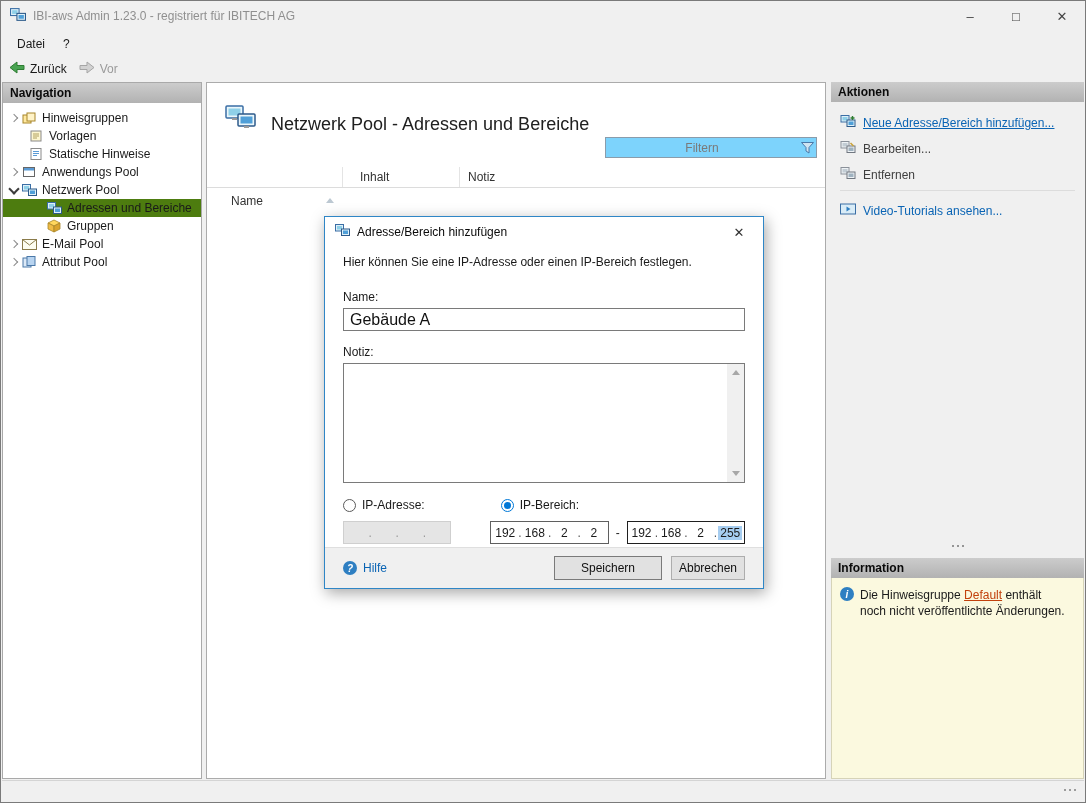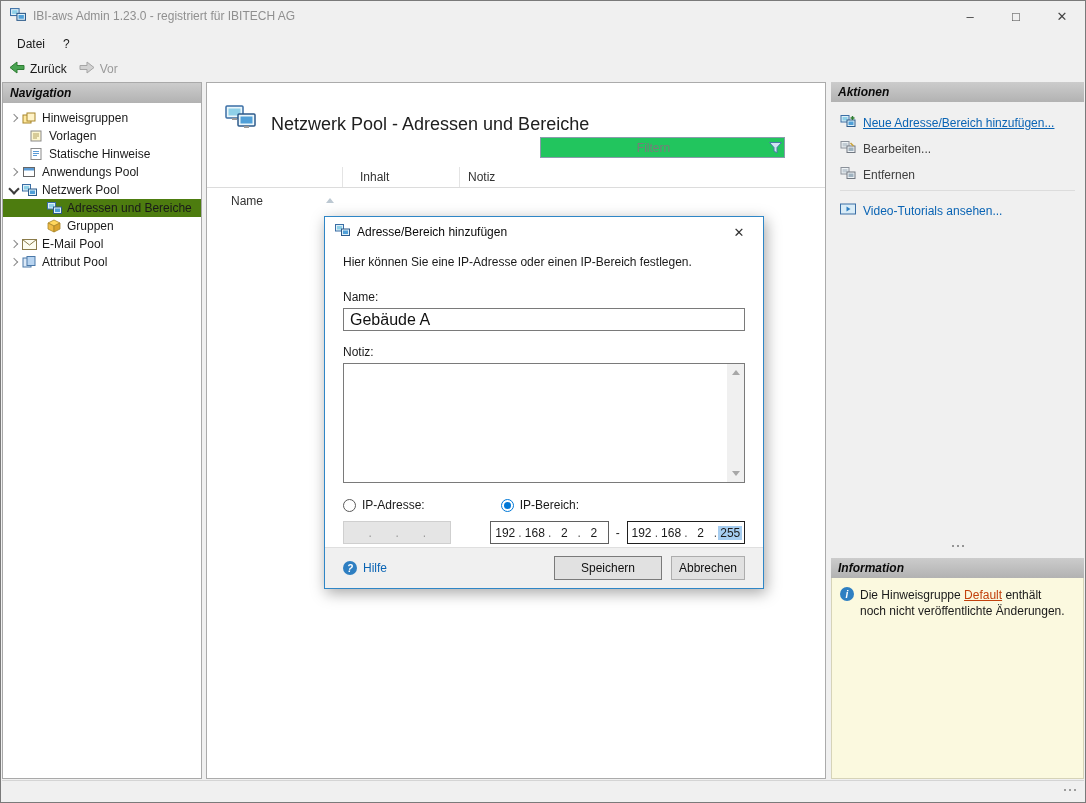--- a/index.html
+++ b/index.html
@@ -15,21 +15,21 @@
 
   
   .menubar { position:absolute; top:30px; left:0; right:0; height:25px; display:flex; align-items:center; padding-left:7px; }
   .menu-item { padding:3px 9px; color:#1a1a1a; }
   .toolbar { position:absolute; top:55px; left:0; right:0; height:26px; display:flex; align-items:center; padding-left:8px; gap:12px; }
   .tool-btn { display:flex; align-items:center; gap:5px; }
   .tool-btn .lbl { color:#1a1a1a; }
   .tool-btn.disabled .lbl { color:#9a9a9a; }
 
   
-  .section-header { height:20px; background:linear-gradient(#cccccc,#b2b2b2); display:flex; align-items:center; padding:0 7px; font-weight:700; color:#0a0a0a;font-style:italic; }
+  .section-header { height:20px; background:linear-gradient(#cccccc,#b2b2b2); display:flex; align-items:center; padding:0 7px; font-weight:700; color:#0a0a0a; }
   .nav-panel { position:absolute; left:1px; top:81px; width:200px; bottom:23px; background:#fff; border:1px solid #a9a9a9; }
   .main-panel { position:absolute; left:205px; top:81px; width:620px; bottom:23px; background:#fff; border:1px solid #ababab; }
   .right-panel { position:absolute; left:830px; right:1px; top:81px; bottom:23px; }
 
   
   .tree { padding-top:6px; }
   .tree-row { height:18px; display:flex; align-items:center; white-space:nowrap; }
   .tree-row.lvl0 { padding-left:4px; }
   .tree-row.lvl1 { padding-left:26px; }
   .tree-row.lvl2 { padding-left:44px; }
@@ -37,21 +37,21 @@
   .chevron { width:15px; height:14px; position:relative; flex:none; }
   .chevron.collapsed::after { content:""; position:absolute; left:4px; top:4px; width:5px; height:5px; border-top:1px solid #8a8a8a; border-right:1px solid #8a8a8a; transform:rotate(45deg); }
   .chevron.expanded::after { content:""; position:absolute; left:3px; top:2px; width:6px; height:6px; border-top:2px solid #3c3c3c; border-right:2px solid #3c3c3c; transform:rotate(135deg); }
   .ticon { width:18px; flex:none; display:flex; align-items:center; }
   .tlabel { padding-left:2px; }
 
   
   .main-header { height:52px; display:flex; align-items:flex-end; gap:14px; padding-left:18px; }
   .main-title { font-size:18px; font-weight:500; color:#202020; }
   .filter-row { height:32px; position:relative; }
-  .filter-box { position:absolute; right:40px; top:2px; width:245px; height:21px; border:1px solid #8a9cab; background:#22c55e; display:flex; align-items:center; }
+  .filter-box { position:absolute; right:8px; top:2px; width:212px; height:21px; border:1px solid #8a9cab; background:#7dd3fc; display:flex; align-items:center; }
   .filter-input { flex:1; border:none; outline:none; height:100%; text-align:center; font-family:"Liberation Sans",sans-serif; font-size:12px; color:#333; background:transparent; }
   .filter-input::placeholder { color:#7a7a7a; }
   .filter-icon { width:18px; display:flex; justify-content:center; flex:none; }
   .table-header { height:21px; display:flex; align-items:center; border-bottom:1px solid #dcdcdc; color:#333; }
   .col { display:flex; align-items:center; height:100%; }
   .col-name { width:135px; padding-left:24px; position:relative;margin-top:48px; }
   .col-inhalt { width:117px; padding-left:17px; border-left:1px solid #e4e4e4; }
   .col-notiz { flex:1; padding-left:8px; border-left:1px solid #e4e4e4; }
   .sort-asc { position:absolute; right:8px; top:7px; width:0; height:0; border-left:4px solid transparent; border-right:4px solid transparent; border-bottom:5px solid #bcc8d2; }
   .table-body { background:#fff; }

